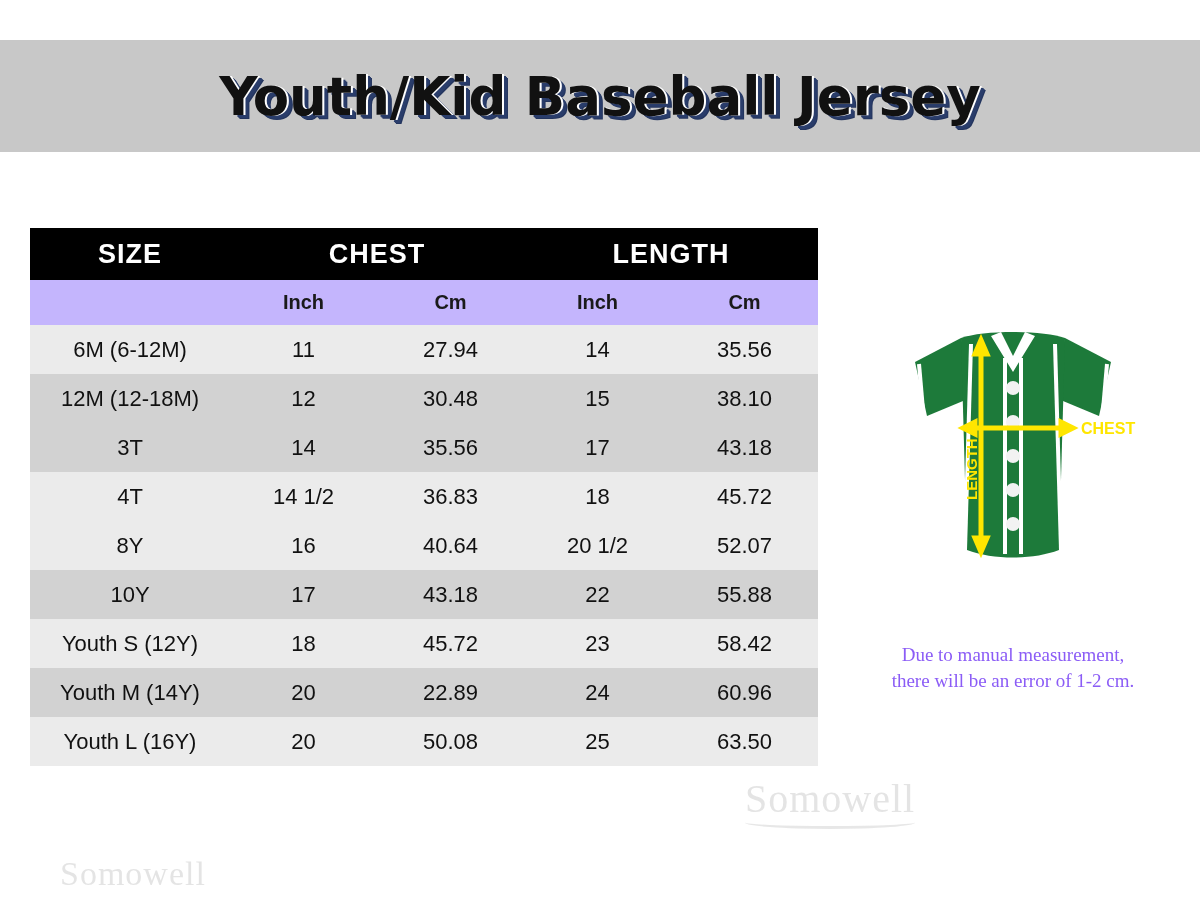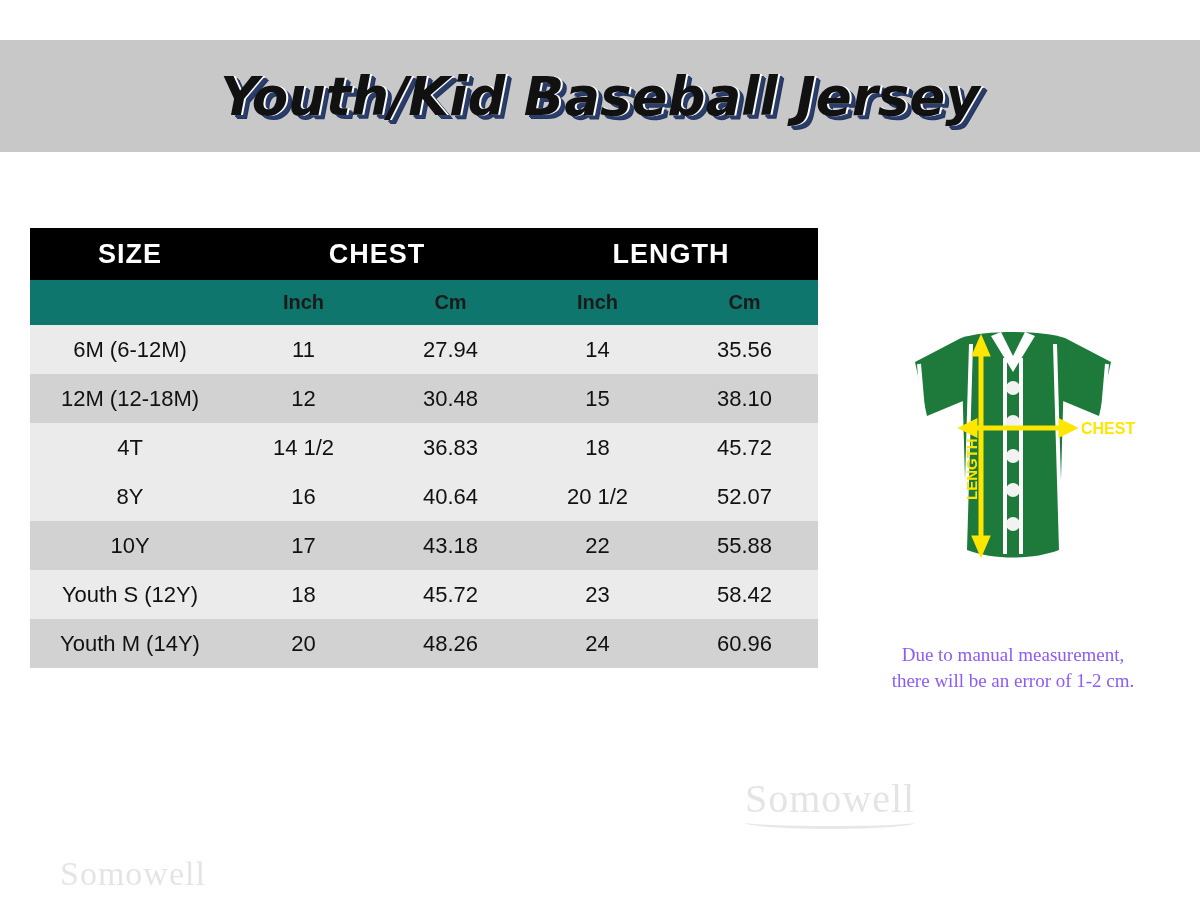--- a/index.html
+++ b/index.html
@@ -24,21 +24,20 @@
   .header-band {
     position: absolute;
     left: 0;
     top: 40px;
     width: 1200px;
     height: 112px;
     background: #c8c8c8;
     display: flex;
     align-items: center;
     justify-content: center;
-    font-style: italic;
   }
   .header-title {
     font-family: "DejaVu Sans", sans-serif;
     font-size: 53px;
     font-weight: bold;
     color: #111111;
     letter-spacing: 0px;
     text-shadow:
        2px 0px 0 #ffffff,
        4px 2px 0 #2a3d6b,
@@ -90,21 +89,21 @@
   }
   tr.head-main th {
     background: #000000;
     color: #ffffff;
     font-size: 27px;
     font-weight: bold;
     height: 52px;
     letter-spacing: 1px;
   }
   tr.head-units td {
-    background: #0f766e;
+    background: #c4b5fd;
     color: #1a1a1a;
     font-size: 20px;
     font-weight: bold;
     height: 45px;
   }
   tr.row-a td { background: #ebebeb; }
   tr.row-b td { background: #d2d2d2; }
   tr.data td {
     font-size: 22px;
     color: #111111;
@@ -202,20 +201,27 @@
           <td>14</td>
           <td>35.56</td>
         </tr>
         <tr class="data row-b">
           <td>12M (12-18M)</td>
           <td>12</td>
           <td>30.48</td>
           <td>15</td>
           <td>38.10</td>
         </tr>
+        <tr class="data row-b">
+          <td>3T</td>
+          <td>14</td>
+          <td>35.56</td>
+          <td>17</td>
+          <td>43.18</td>
+        </tr>
         <tr class="data row-a">
           <td>4T</td>
           <td>14 1/2</td>
           <td>36.83</td>
           <td>18</td>
           <td>45.72</td>
         </tr>
         <tr class="data row-a">
           <td>8Y</td>
           <td>16</td>
@@ -233,23 +239,30 @@
         <tr class="data row-a">
           <td>Youth S (12Y)</td>
           <td>18</td>
           <td>45.72</td>
           <td>23</td>
           <td>58.42</td>
         </tr>
         <tr class="data row-b">
           <td>Youth M (14Y)</td>
           <td>20</td>
-          <td>48.26</td>
+          <td>22.89</td>
           <td>24</td>
           <td>60.96</td>
+        </tr>
+        <tr class="data row-a">
+          <td>Youth L (16Y)</td>
+          <td>20</td>
+          <td>50.08</td>
+          <td>25</td>
+          <td>63.50</td>
         </tr>
       </tbody>
     </table>
   </div>
 
   <div class="jersey-panel">
     <div class="jersey-img">
       <svg width="320" height="300" viewBox="0 0 320 300">
 
         <path d="M62 62 L108 38 L122 96 L74 116 Z" fill="#1d7a3a"></path>

